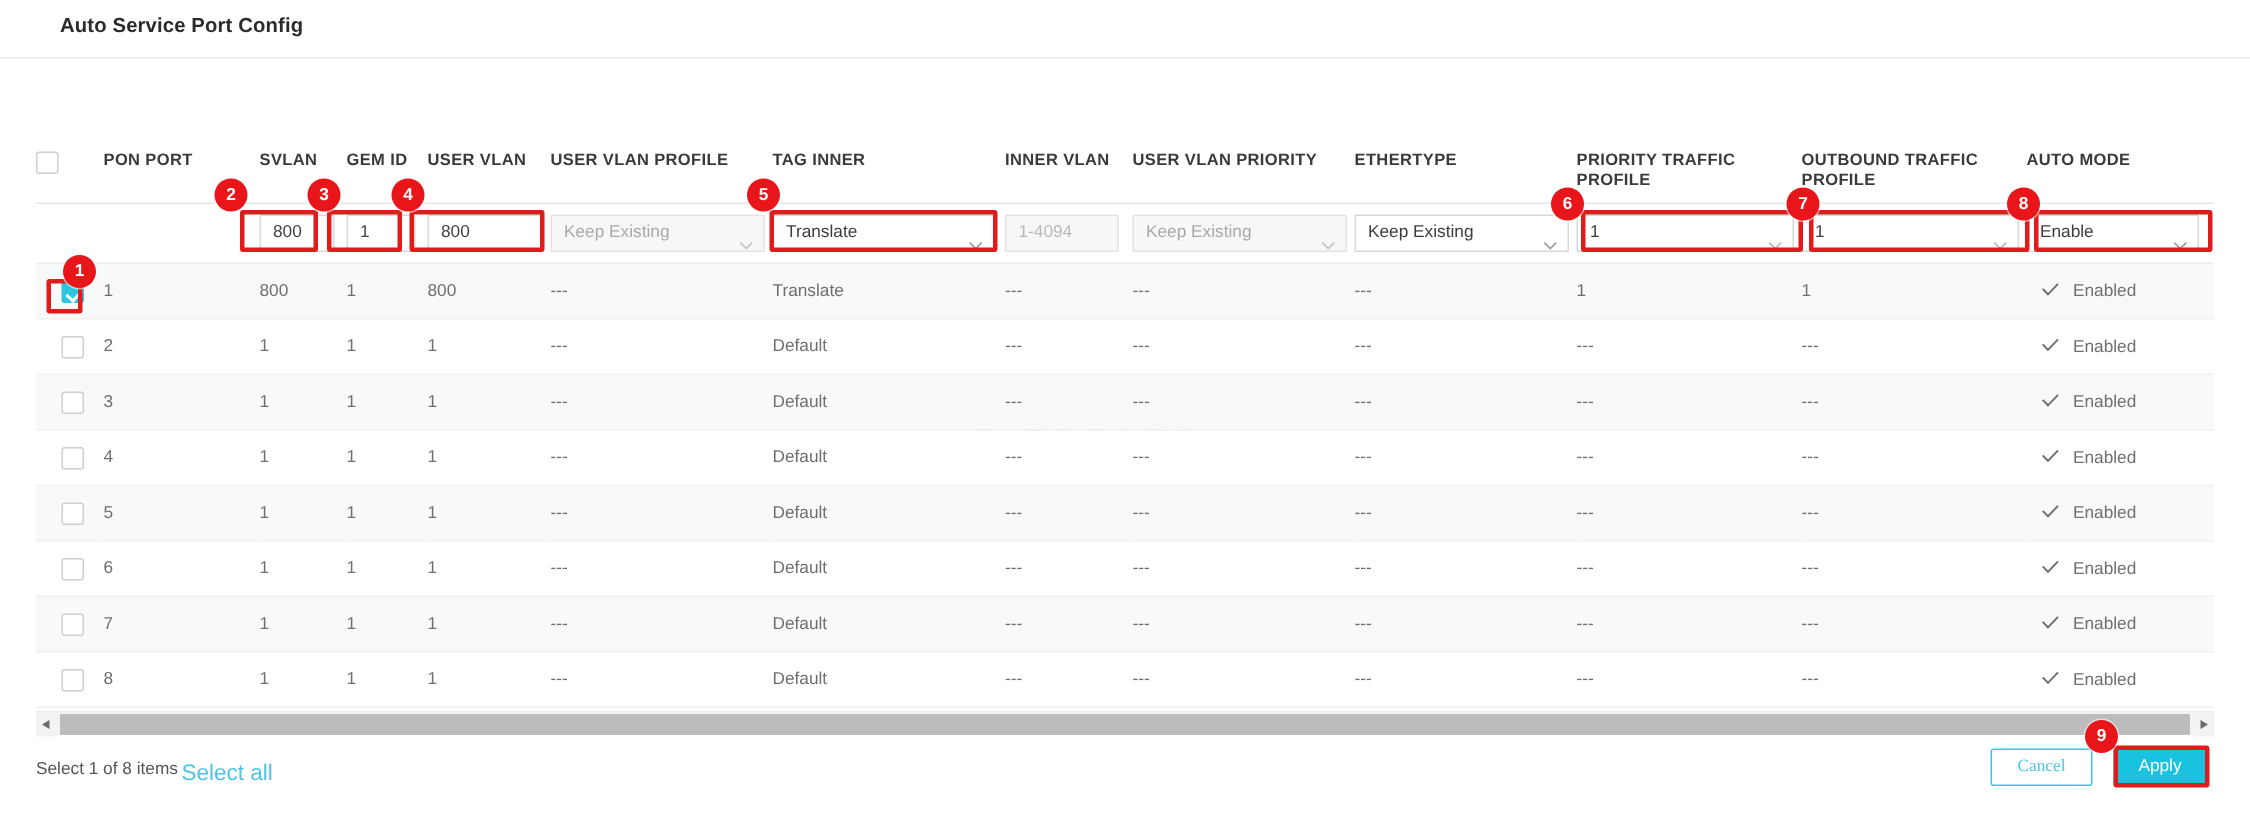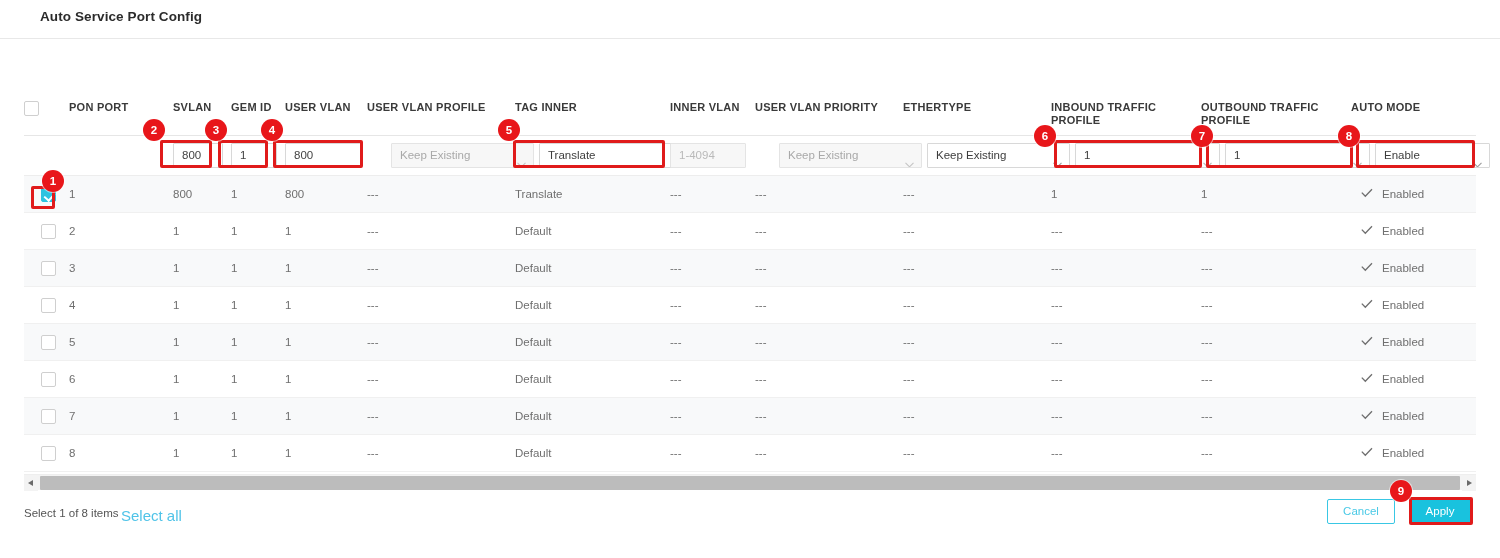--- a/index.html
+++ b/index.html
@@ -68,21 +68,21 @@
   tr.editor td { padding: 6px 0 7px 0; border-bottom: 1px solid #ededed; height: 40px; vertical-align: middle; }
   .inp {
     position: relative; height: 25px; border: 1px solid #d8d8d8; background: #fff;
     border-radius: 1px; font-size: 11.5px; color: #444; line-height: 23px; padding: 0 8px;
     overflow: hidden; white-space: nowrap;
   }
   .inp.dis { background: #f7f7f7; color: #b9b9b9; border-color: #e4e4e4; }
   .sel {
     position: relative; height: 25px; border: 1px solid #d8d8d8; background: #fff;
     border-radius: 1px; font-size: 11.5px; color: #3d3d3d; line-height: 23px; padding: 0 22px 0 8px;
-    overflow: hidden; white-space: nowrap; margin-left: 24px;
+    overflow: hidden; white-space: nowrap;
   }
   .sel.dis { background: #f7f7f7; color: #a9a9a9; border-color: #e4e4e4; }
   .sel .chev { position: absolute; right: 7px; top: 9px; }
 
   
   tbody tr.drow td {
     padding: 0; height: 37px; color: #6f6f6f; font-size: 11.5px;
     border-bottom: 1px solid #f0f0f0; vertical-align: middle;
   }
   tbody tr.drow.odd td { background: #f8f9fa; }
@@ -123,21 +123,21 @@
   .tri-r { right: 4px; border-top: 3.5px solid transparent; border-bottom: 3.5px solid transparent; border-left: 5px solid #6a6a6a; }
 
   
   .footer { position: absolute; left: 0; top: 498px; width: 1244px; height: 40px; }
   .sel-count { position: absolute; left: 24px; top: 9px; font-size: 11.5px; color: #555; }
   .select-all { position: absolute; left: 121px; top: 9px; font-size: 15px; color: #4fc3e8; cursor: pointer; }
   .btn {
     position: absolute; top: 0; height: 25px; border-radius: 2px; font-size: 11.5px;
     line-height: 23px; text-align: center; cursor: pointer;
   }
-  .btn-cancel { left: 1327px; width: 68px; border: 1px solid #39c7e4; background: #fff; color: #49c9e6; }
+  .btn-cancel { left: 1327px; width: 68px; border: 1px solid #39c7e4; background: #fff; color: #49c9e6; font-family: Liberation Serif, serif; }
   .btn-apply  { left: 1409px; width: 62px; border: 1px solid #17c0dd; background: #19c2de; color: #fff; }
   .btnpos { position: absolute; left: 0; top: 499px; width: 1500px; height: 26px; }
 
   
   .watermark {
     position: absolute; left: 650px; top: 248px; width: 200px; height: 52px;
     pointer-events: none; user-select: none;
   }
   .wm-text {
     position: absolute; left: 0; top: 0; font-size: 44px; font-weight: bold;
@@ -223,21 +223,21 @@
           <th>
               <span class="hdr">INNER VLAN</span>
             </th>
           <th>
               <span class="hdr">USER VLAN PRIORITY</span>
             </th>
           <th>
               <span class="hdr">ETHERTYPE</span>
             </th>
           <th>
-              <span class="hdr">INBOUND TRAFFIC PROFILE</span>
+              <span class="hdr">PRIORITY TRAFFIC PROFILE</span>
             </th>
           <th>
               <span class="hdr">OUTBOUND TRAFFIC PROFILE</span>
             </th>
           <th>
               <span class="hdr">AUTO MODE</span>
             </th>
         </tr>
       </thead>
       <tbody>

